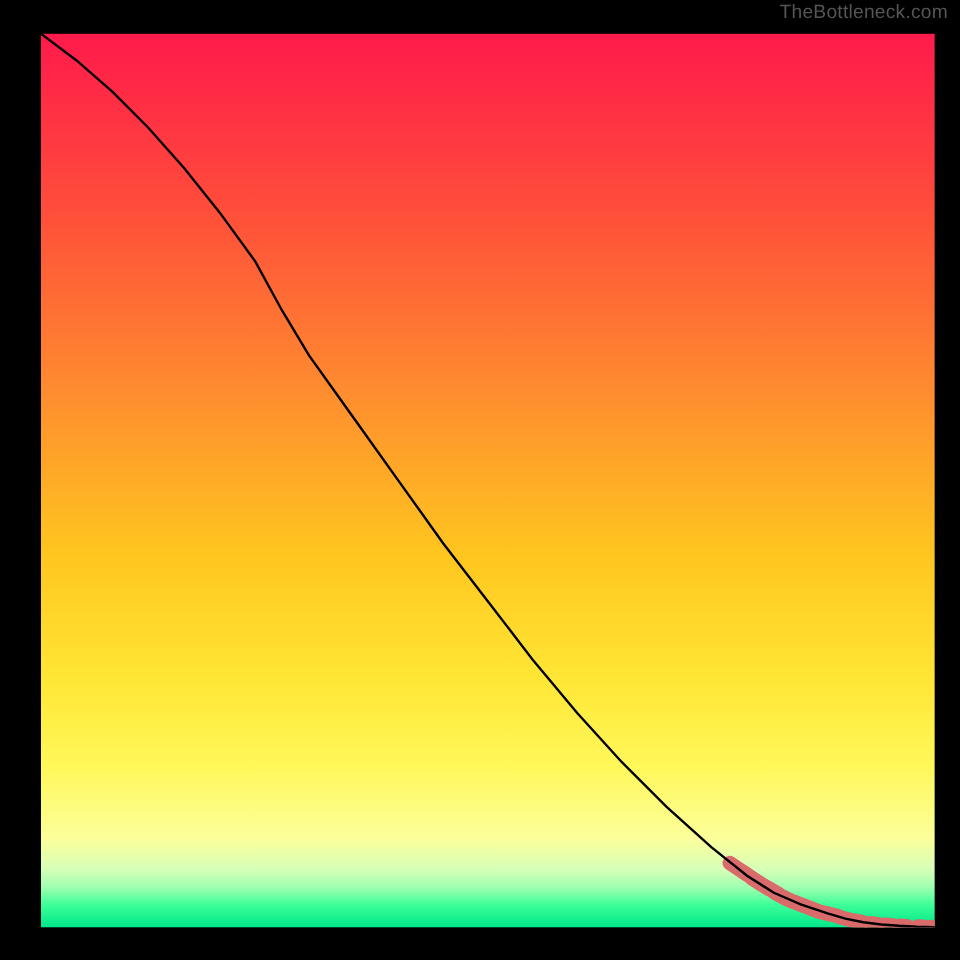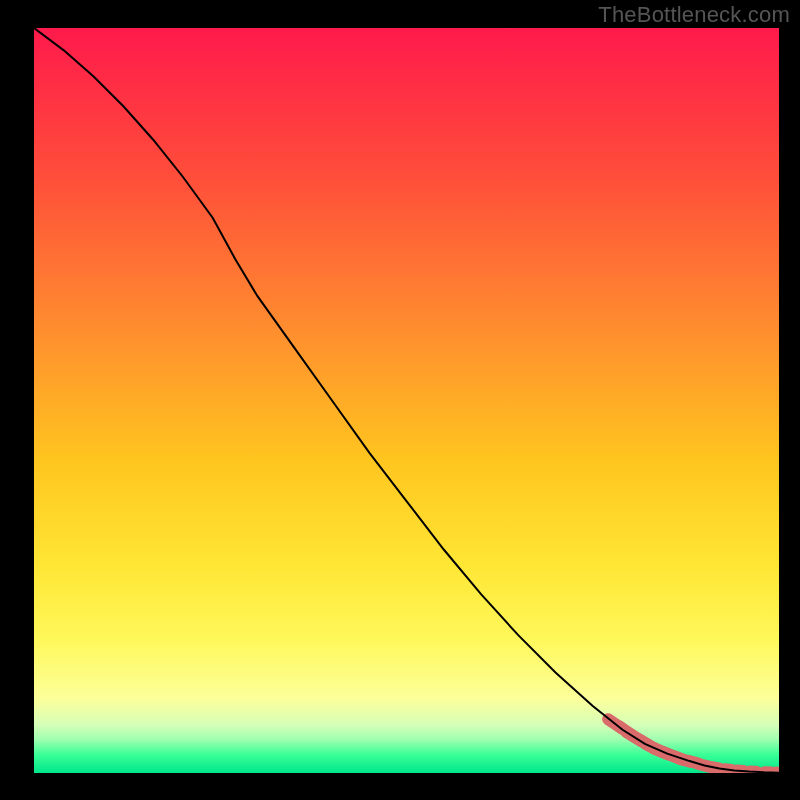--- a/index.html
+++ b/index.html
@@ -15,21 +15,21 @@
     position: relative;
     width: 800px;
     height: 800px;
     background: #000;
   }
   .watermark {
     position: absolute;
     top: 2px;
     right: 10px;
     color: #555;
-    font-size: 22px;
+    font-size: 16px;
     font-weight: 500;
     letter-spacing: 0.2px;
     z-index: 5;
   }
   .plot {
     position: absolute;
     left: 34px;
     top: 28px;
     width: 745px;
     height: 745px;

